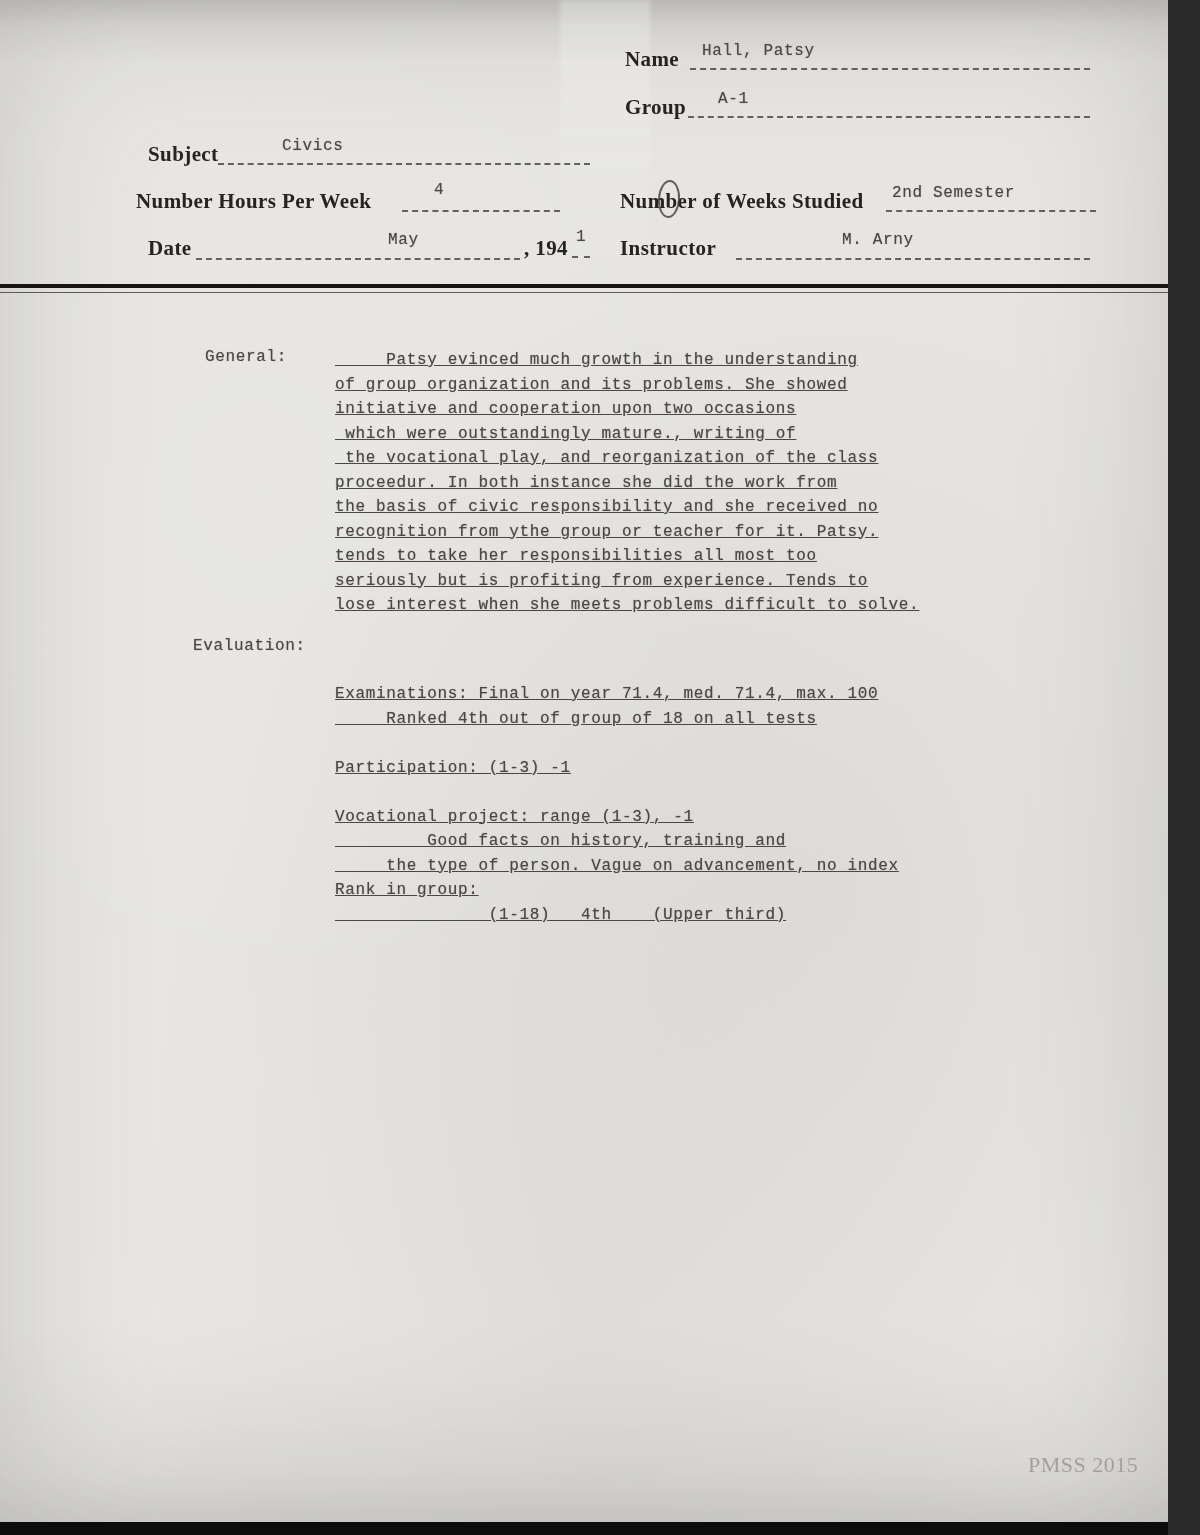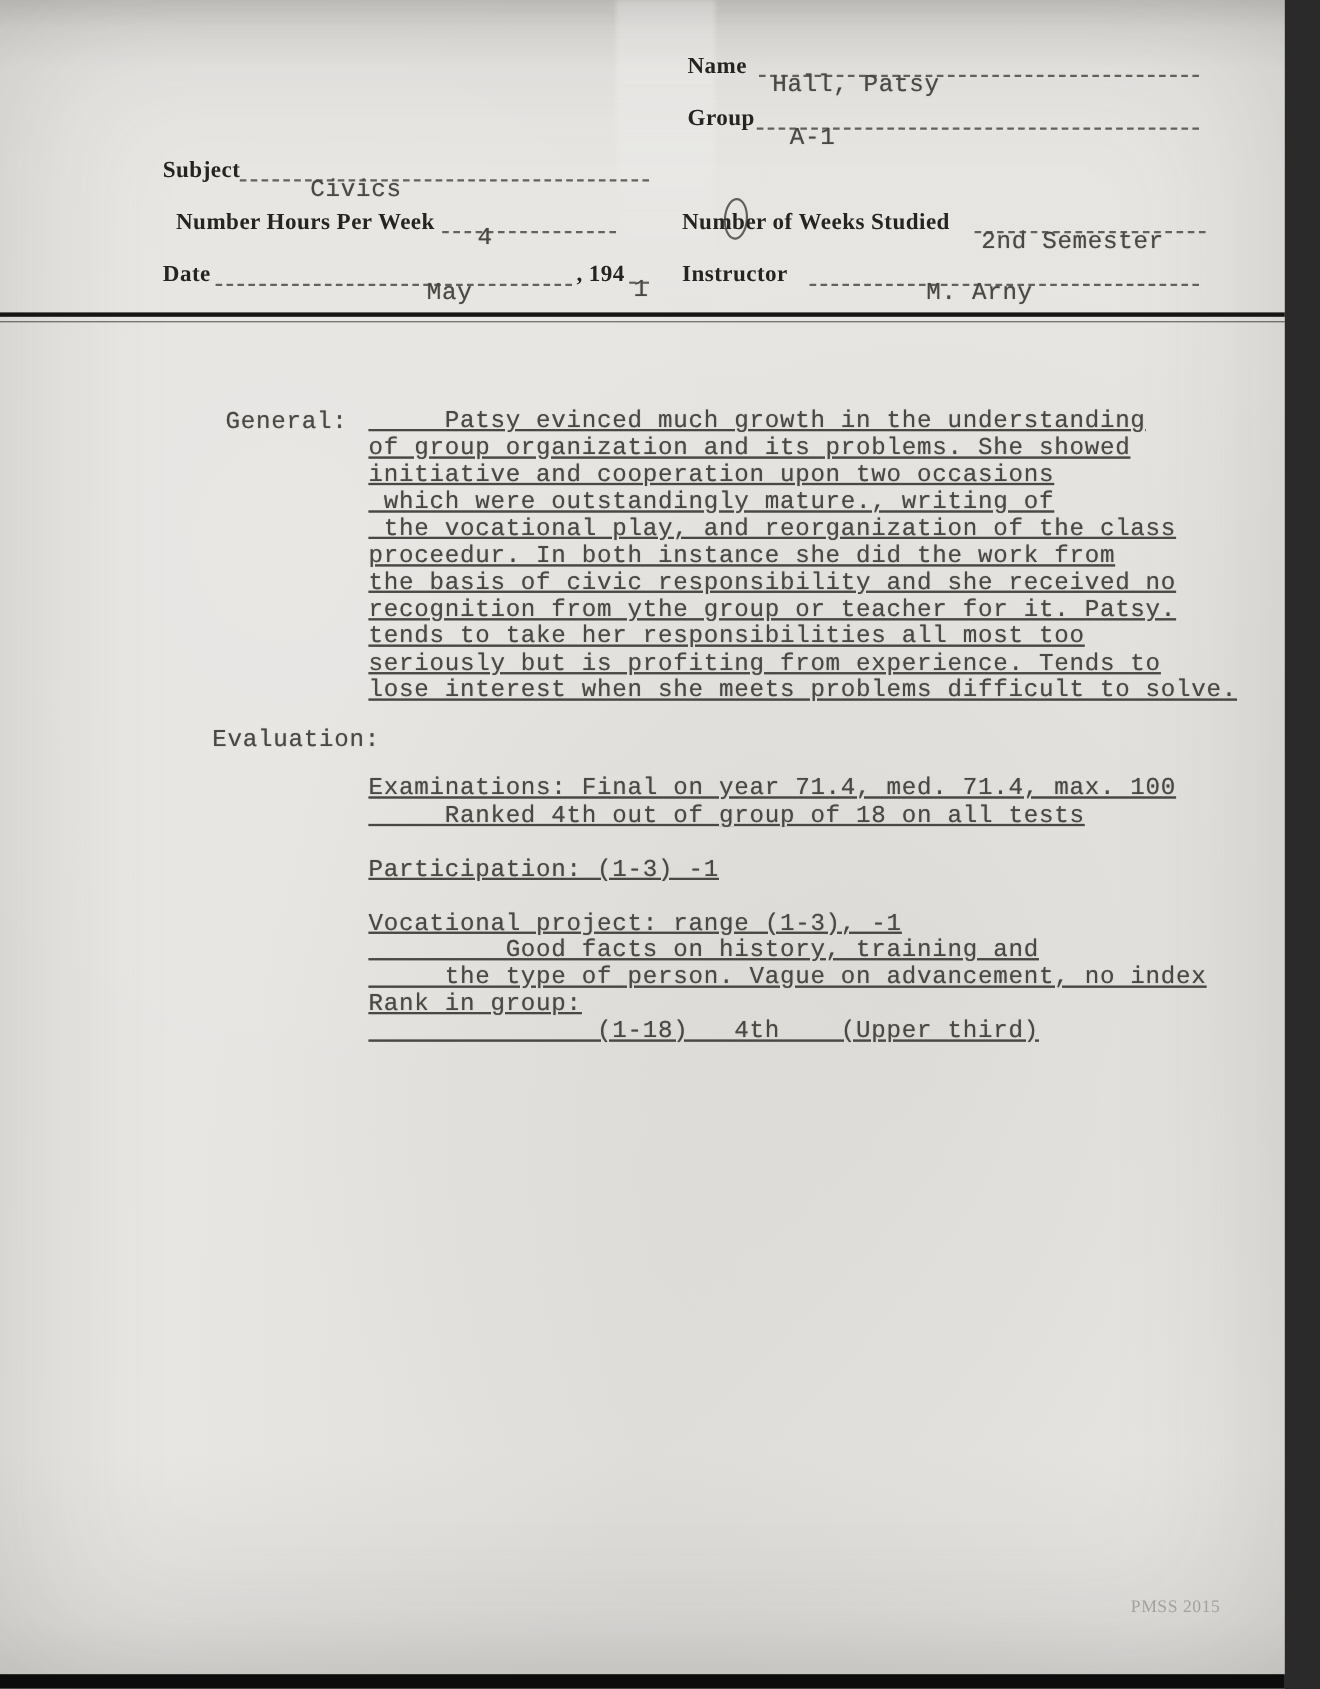--- a/index.html
+++ b/index.html
@@ -20,45 +20,44 @@
   .form-label {
     font-family: "Liberation Serif", serif;
     font-weight: 700;
     font-size: 21px;
     letter-spacing: 0.4px;
     color: #262420;
     white-space: nowrap;
   }
   .typed {
     font-family: "Liberation Mono", "DejaVu Sans Mono", monospace;
-    font-size: 22px;
+    font-size: 16px;
     letter-spacing: 0.65px;
     color: #4a4843;
     text-shadow: 0 0 1px rgba(74,72,67,0.55);
     white-space: pre;
-    margin-top: 23px;
   }
   .fill-line {
     border-bottom: 2px dashed #4d4b46;
     height: 0;
     opacity: 0.85;
   }
   .lines { line-height: 24.5px; text-decoration: underline; }
   .lines div { min-height: 24.5px; }
   .rule-thick { left: 0; width: 1200px; height: 4px; background: #161513; }
   .rule-thin  { left: 0; width: 1200px; height: 1px; background: #3c3a37; opacity: 0.8; }
   .pen-mark {
     width: 18px; height: 34px;
     border: 2px solid rgba(52,50,46,0.75);
     border-radius: 50%;
     transform: rotate(4deg);
   }
   .watermark {
     font-family: "Liberation Serif", serif;
-    font-size: 16px;
+    font-size: 22px;
     color: #a3a19c;
     letter-spacing: 0.5px;
   }
   .bottom-edge {
     left: 0; top: 1522px; width: 1200px; height: 13px;
     background: #0c0c0c;
   }
   .top-smudge {
     left: 560px; top: 0; width: 90px; height: 300px;
     background: linear-gradient(180deg, rgba(255,255,255,0.28), rgba(255,255,255,0.10) 60%, transparent);
@@ -77,21 +76,21 @@
   <div class="abs typed" style="left:702px; top:42px;">Hall, Patsy</div>
 
   <div class="abs form-label" style="left:625px; top:95px;">Group</div>
   <div class="abs fill-line" style="left:688px; top:116px; width:402px;"></div>
   <div class="abs typed" style="left:718px; top:90px;">A-1</div>
 
   <div class="abs form-label" style="left:148px; top:142px;">Subject</div>
   <div class="abs fill-line" style="left:218px; top:163px; width:372px;"></div>
   <div class="abs typed" style="left:282px; top:137px;">Civics</div>
 
-  <div class="abs form-label" style="left:160px; top:189px;">Number Hours Per Week</div>
+  <div class="abs form-label" style="left:136px; top:189px;">Number Hours Per Week</div>
   <div class="abs fill-line" style="left:402px; top:210px; width:158px;"></div>
   <div class="abs typed" style="left:434px; top:181px;">4</div>
 
   <div class="abs form-label" style="left:620px; top:189px;">Number of Weeks Studied</div>
   <div class="abs pen-mark" style="left:658px; top:180px;"></div>
   <div class="abs fill-line" style="left:886px; top:210px; width:210px;"></div>
   <div class="abs typed" style="left:892px; top:184px;">2nd Semester</div>
 
   <div class="abs form-label" style="left:148px; top:236px;">Date</div>
   <div class="abs fill-line" style="left:196px; top:258px; width:324px;"></div>

